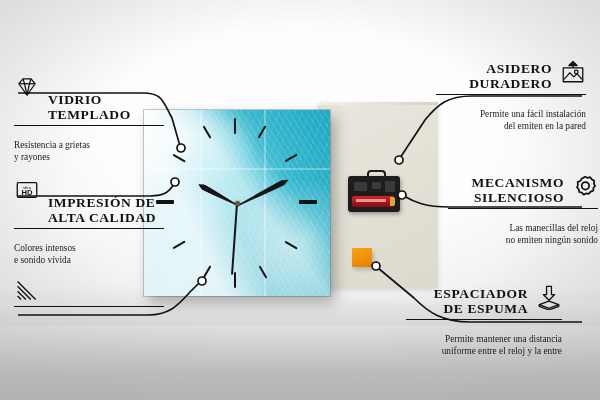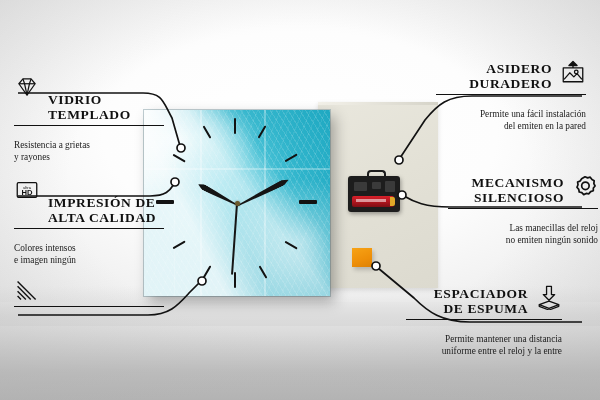--- a/index.html
+++ b/index.html
@@ -210,21 +210,21 @@
       <svg class="ico" viewBox="0 0 32 32">
         <rect x="4" y="7" width="24" height="18" rx="1.5" fill="none" stroke="#111" stroke-width="1.6"></rect>
         <text x="16" y="15" font-family="Liberation Sans, sans-serif" font-size="5.2" fill="#111" text-anchor="middle">ultra</text>
         <text x="16" y="22.6" font-family="Liberation Sans, sans-serif" font-size="9.4" font-weight="bold" fill="#111" text-anchor="middle">HD</text>
       </svg>
       <div class="title">IMPRESIÓN DE
 ALTA CALIDAD</div>
     </div>
     <div class="rule"></div>
     <div class="desc">Colores intensos
-e imagen ningún</div>
+e sonido vívida</div>
   </div>
 
   <div class="feat left" style="left:14px;top:277px;width:150px">
     <div class="row">
       <svg class="ico" viewBox="0 0 32 32">
         <g stroke="#111" stroke-width="1.7" stroke-linecap="square">
           <path d="M5 6 L26 27"></path>
             <path d="M5 12 L20 27"></path>
             <path d="M5 18 L14 27"></path>
             <path d="M5 24 L8 27"></path>

